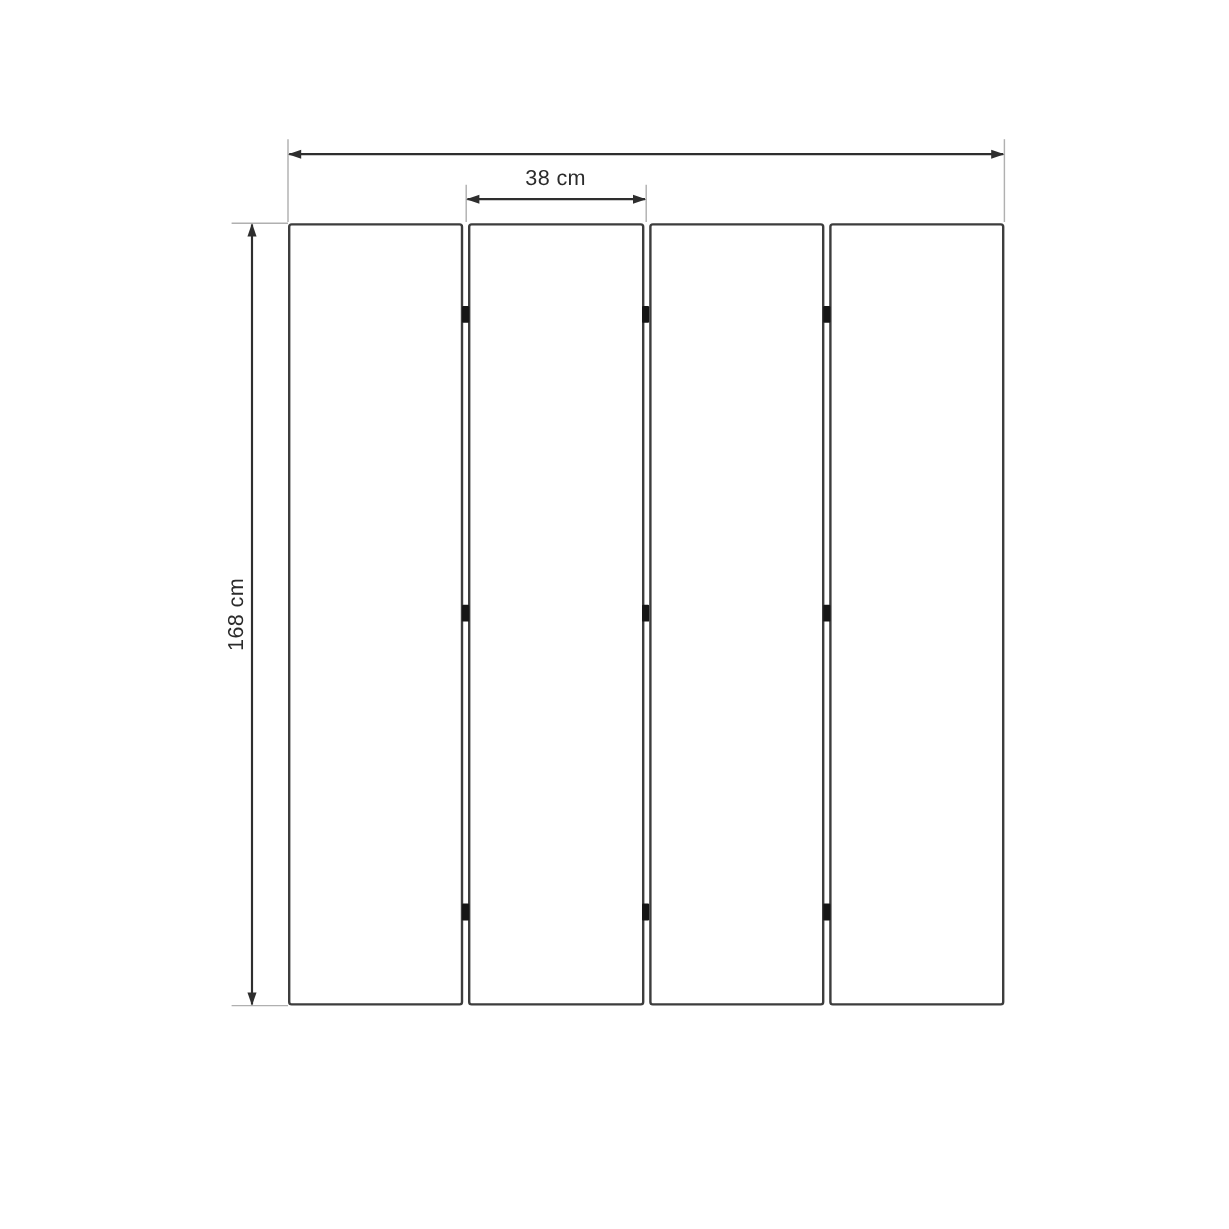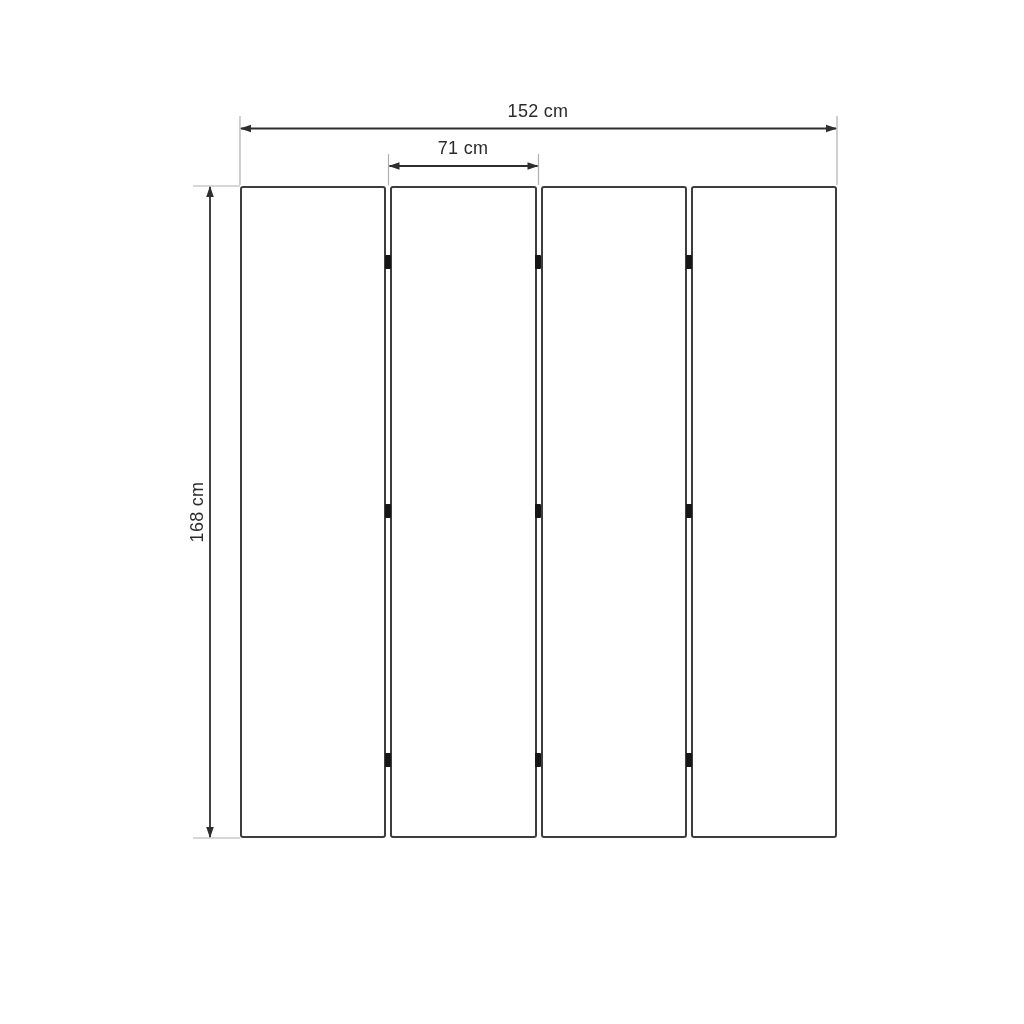--- a/index.html
+++ b/index.html
@@ -119,17 +119,16 @@
   <div class="hinge col-1 row-top"></div>
   <div class="hinge col-1 row-mid"></div>
   <div class="hinge col-1 row-bot"></div>
   <div class="hinge col-2 row-top"></div>
   <div class="hinge col-2 row-mid"></div>
   <div class="hinge col-2 row-bot"></div>
   <div class="hinge col-3 row-top"></div>
   <div class="hinge col-3 row-mid"></div>
   <div class="hinge col-3 row-bot"></div>
 
-  <div class="dim-label label-total-width">152 cm</div>
-  <div class="dim-label label-panel-width">71 cm</div>
+  <div class="dim-label label-panel-width">38 cm</div>
   <div class="dim-label label-height">168 cm</div>
 
 </div>
 
 </body></html>

